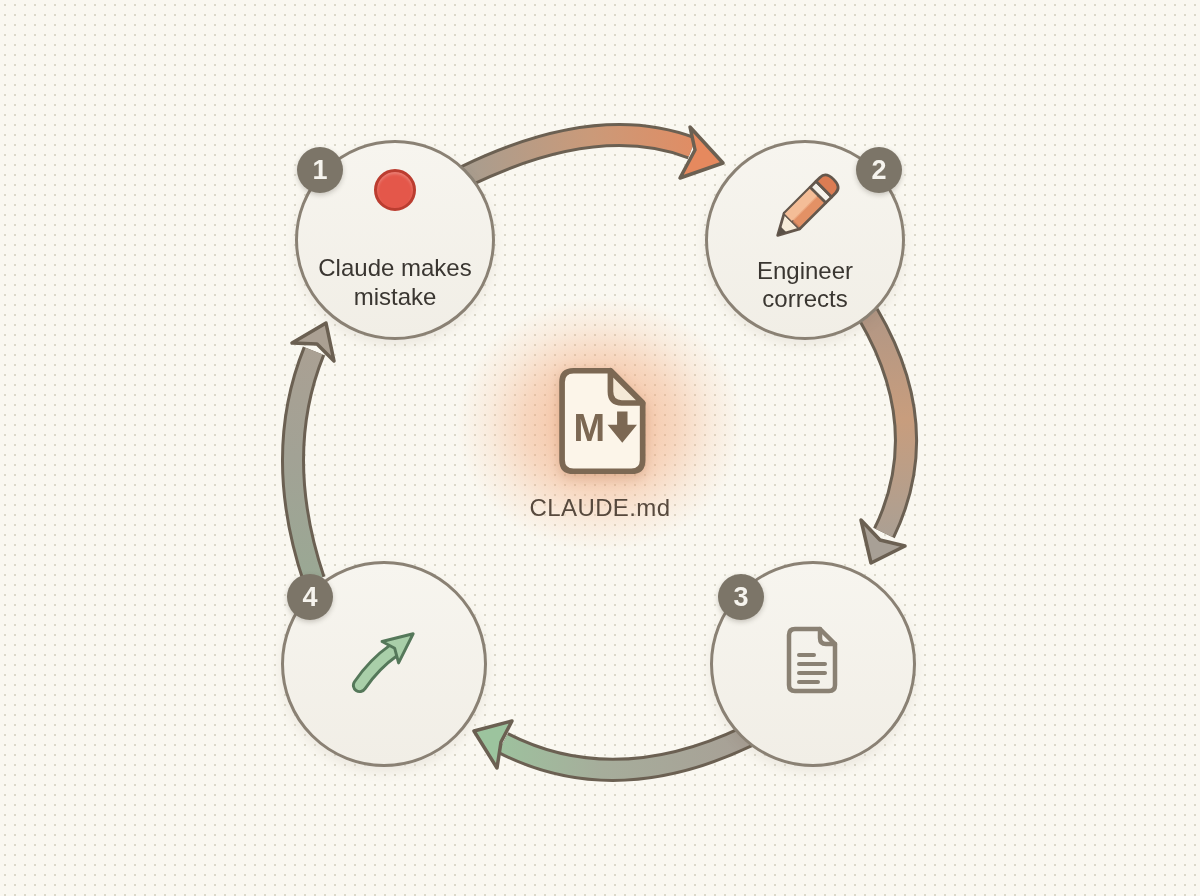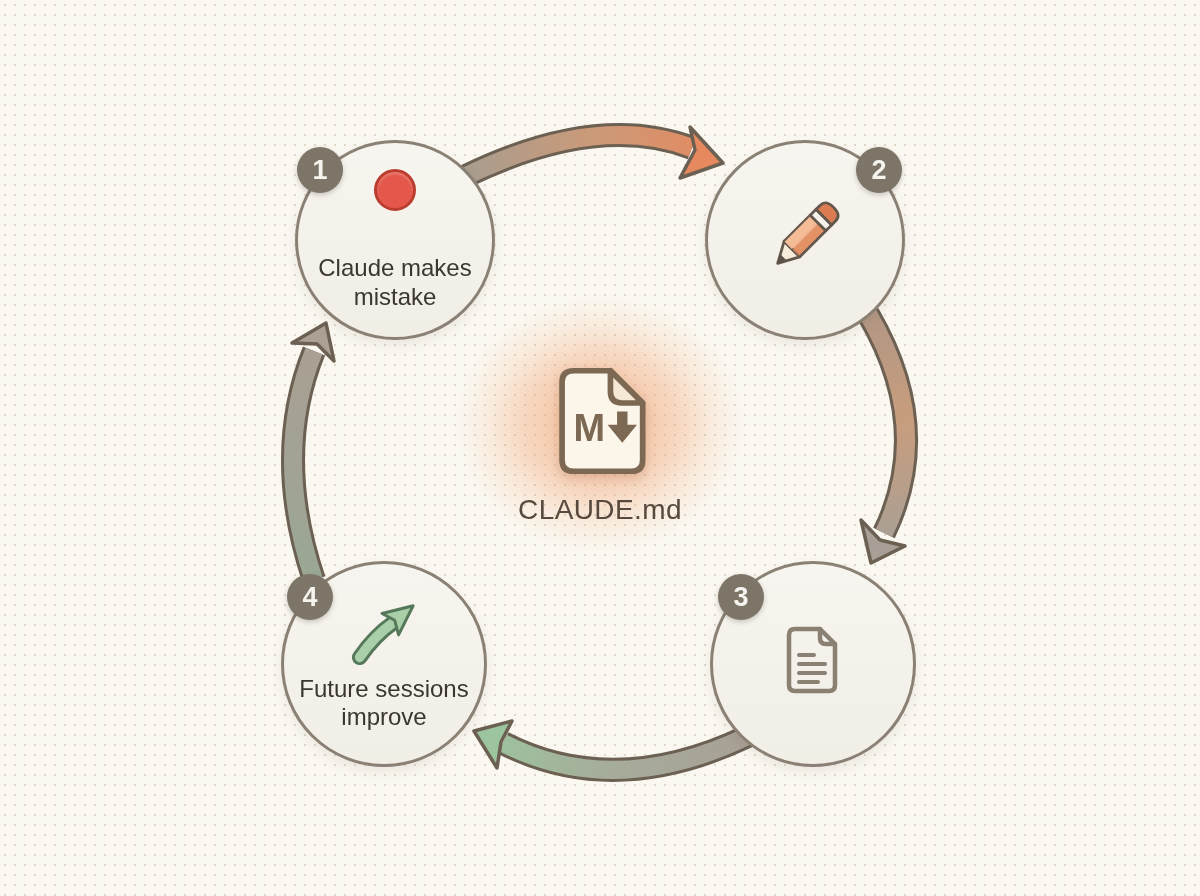--- a/index.html
+++ b/index.html
@@ -19,21 +19,21 @@
       rgba(242,160,110,0.38) 42%,
       rgba(245,170,120,0.16) 62%,
       rgba(245,170,120,0) 80%);
   }
   .center-file {
     position:absolute; z-index:3; left:470px; top:366px; width:260px;
     display:flex; flex-direction:column; align-items:center;
   }
   .center-file svg { filter: drop-shadow(0 4px 6px rgba(166,98,58,0.30)); }
   .center-label {
-    margin-top:18px; font-size:28px; font-weight:500; color:#57493d; letter-spacing:0.4px;
+    margin-top:18px; font-size:24px; font-weight:500; color:#57493d; letter-spacing:0.4px;
   }
   .node {
     position:absolute; z-index:4; border-radius:50%;
     background:linear-gradient(180deg,#f7f5ef 0%,#f1eee6 100%);
     border:3px solid #8a8174;
     box-shadow:0 5px 12px rgba(110,90,70,0.10);
     display:flex; flex-direction:column; align-items:center; justify-content:center;
     text-align:center;
   }
   .n1 { left:295px; top:140px; width:194px; height:194px; }
@@ -149,20 +149,21 @@
           <path d="M 8,43 L 30,31 L 30,55 Z" fill="#f6ecd9"></path>
           <path d="M 8,43 L 17,38.2 L 17,47.8 Z" fill="#5a5147" stroke="none"></path>
           <rect x="30" y="31" width="40" height="24" fill="#eca67e"></rect>
           <rect x="30" y="31.8" width="40" height="11" fill="#f4bd97" stroke="none"></rect>
           <rect x="30" y="44" width="40" height="9.5" fill="#e08a5e" stroke="none" opacity="0.75"></rect>
           <rect x="70" y="31" width="9" height="24" fill="#f6f2ea"></rect>
           <path d="M 79,31 h 6 q 9,0 9,12 q 0,12 -9,12 h -6 z" fill="#db7c53"></path>
         </g>
       </svg>
     </div>
+    <div class="label">Engineer corrects</div>
   </div>
 
   <div class="node n3">
     <div class="badge b3">
       <span>3</span>
     </div>
     <div class="icon-slot">
       <svg width="62" height="70" viewBox="0 0 62 70">
         <g stroke="#8a8173" fill="none" stroke-linejoin="round" stroke-linecap="round">
           <path d="M 13,4 H 38 L 53,19 V 60 Q 53,66 47,66 H 13 Q 7,66 7,60 V 10 Q 7,4 13,4 Z" stroke-width="4.5"></path>
@@ -180,16 +181,15 @@
     <div class="badge b4">
       <span>4</span>
     </div>
     <div class="icon-slot">
       <svg width="82" height="70" viewBox="0 0 84 72">
         <path d="M 17,62 Q 32,40 52,26" fill="none" stroke="#55785a" stroke-width="16" stroke-linecap="round"></path>
         <path d="M 17,62 Q 32,40 52,26" fill="none" stroke="#a9cfa9" stroke-width="10" stroke-linecap="round"></path>
         <polygon points="72,9 40,17 53,24 57,39" fill="#a9cfa9" stroke="#55785a" stroke-width="3" stroke-linejoin="round"></polygon>
       </svg>
     </div>
-    <div class="label">Future sessions improve</div>
   </div>
 
 </div>
 
 </body></html>

